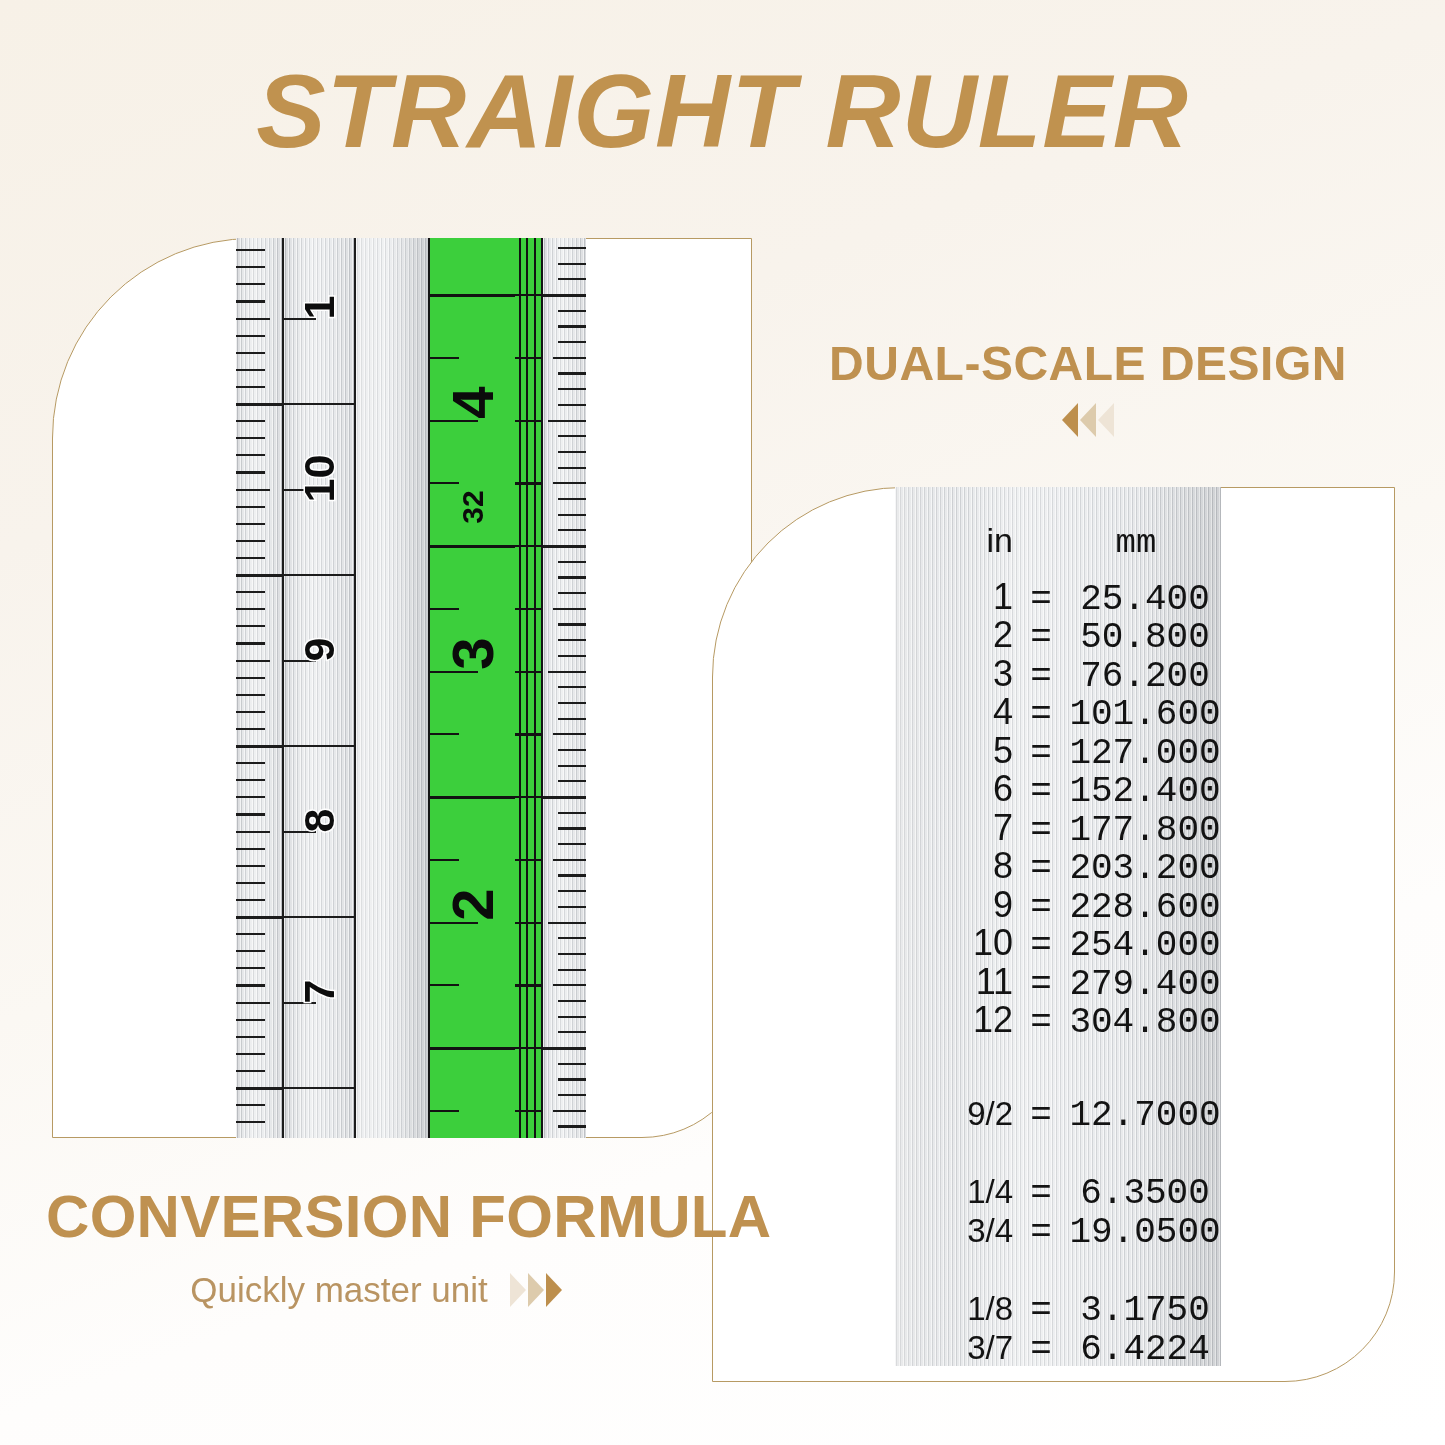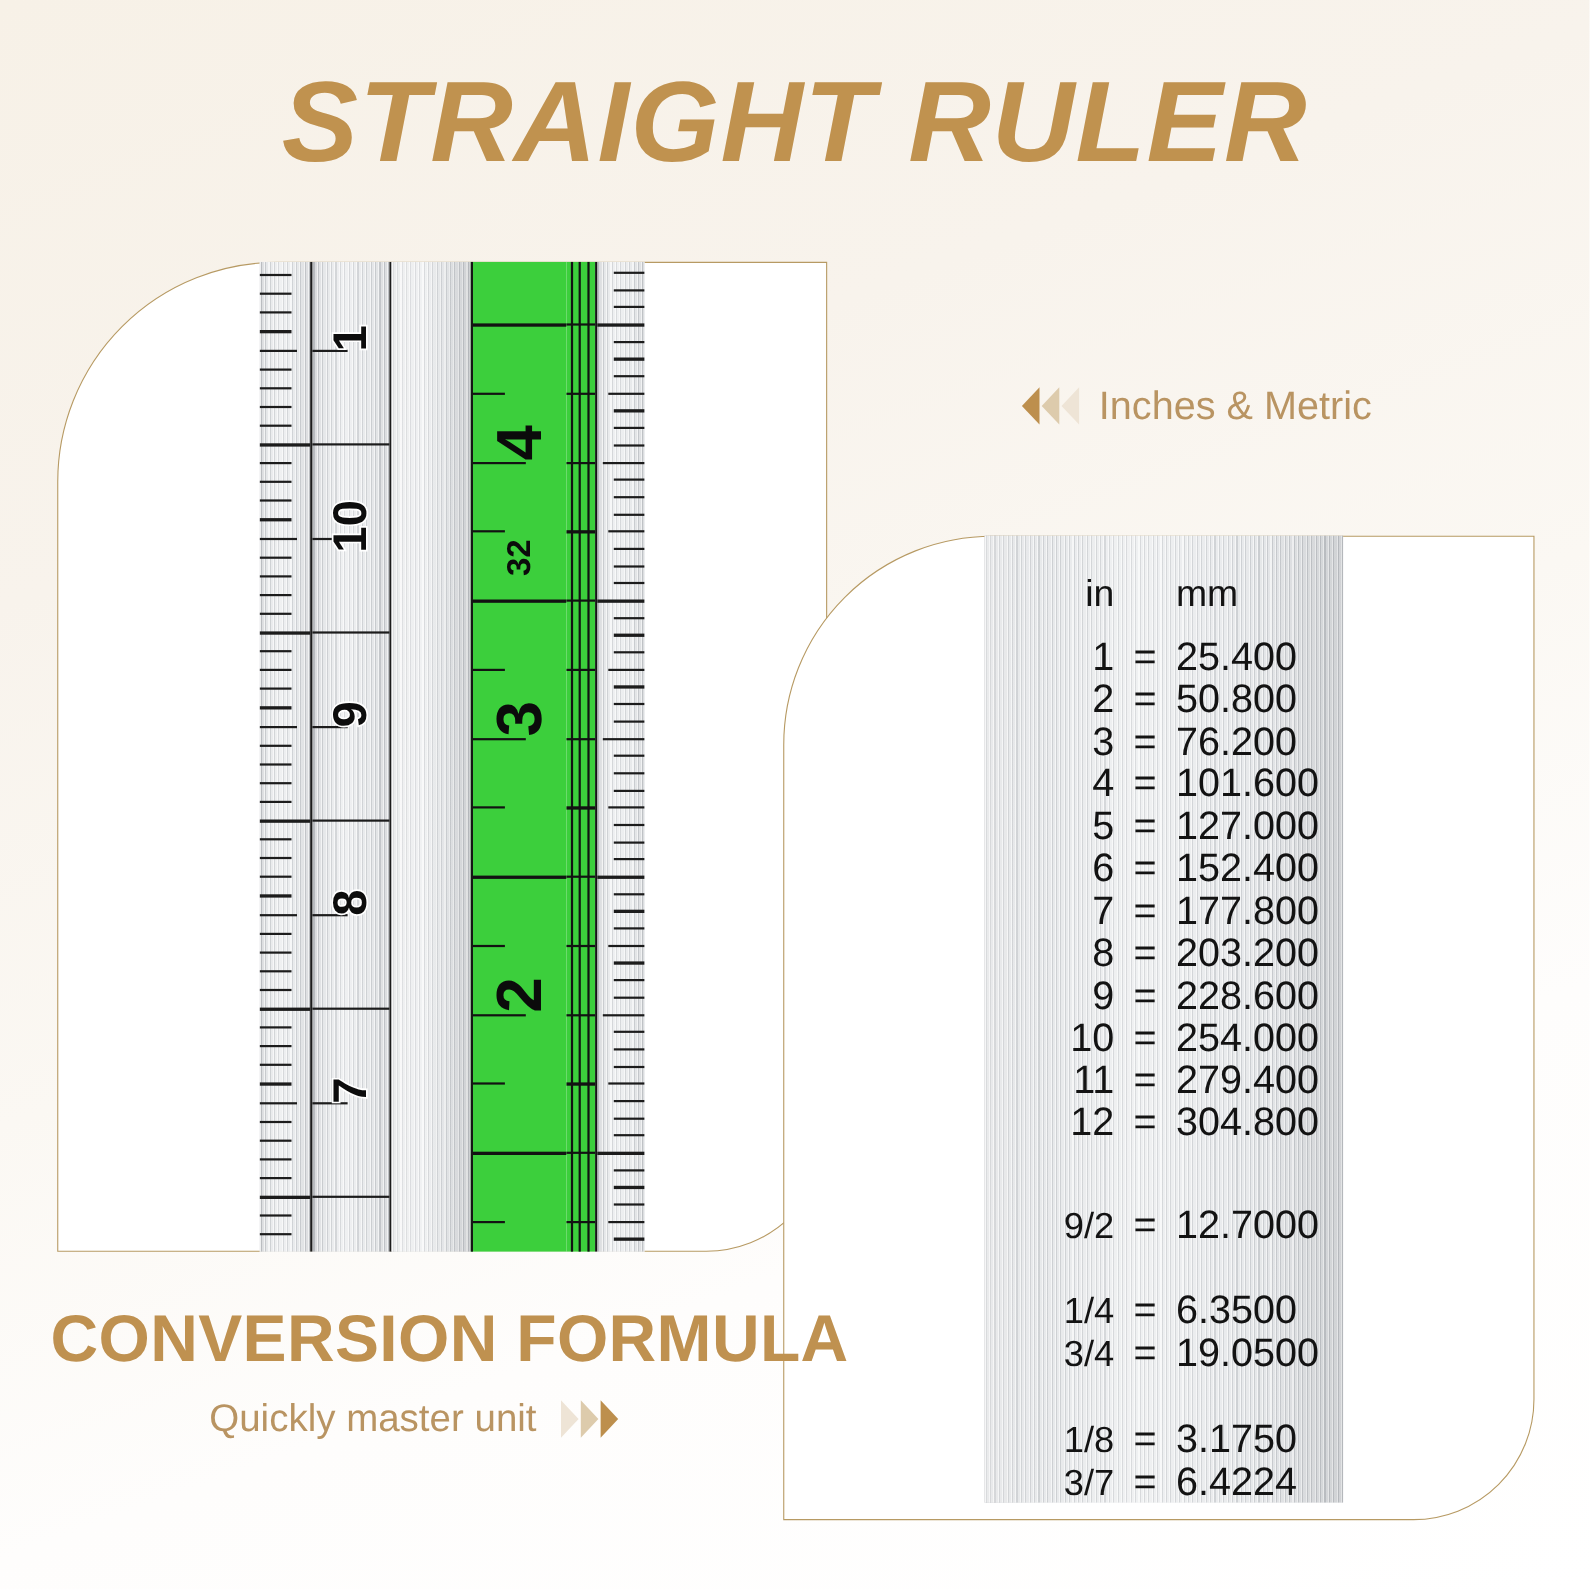--- a/index.html
+++ b/index.html
@@ -254,21 +254,21 @@
     z-index: 2;
   }
   .trow {
     display: flex;
     align-items: baseline;
     height: 38.5px;
     white-space: nowrap;
   }
   .trow .c-in  { width: 118px; text-align: right; }
   .trow .c-eq  { width: 56px;  text-align: center; }
-  .trow .c-mm  { width: 152px; text-align: left; }
+  .trow .c-mm  { width: 152px; text-align: center; font-family: Liberation Mono, monospace; }
   .thead { margin-bottom: 16px; }
   .thead .c-in { font-size: 34px; }
   .thead .c-mm { font-size: 34px; padding-right: 18px; }
   .gap-lg { height: 54px; }
   .gap-sm { height: 40px; }
   .frac { font-size: 33px; }
 
   
   #heading-conv {
     position: absolute;
@@ -480,27 +480,27 @@
         <div class="tick" style="top: 809px; width: 100%; height: 3px;"></div>
         <div class="tick" style="top: 824.7px; width: 66%; height: 2.2px;"></div>
         <div class="tick" style="top: 840.4px; width: 66%; height: 2.2px;"></div>
         <div class="tick" style="top: 856.1px; width: 66%; height: 2.2px;"></div>
         <div class="tick" style="top: 871.8px; width: 76%; height: 2.2px;"></div>
         <div class="tick" style="top: 887.4px; width: 66%; height: 2.2px;"></div>
       </div>
   </div>
 
   <div id="heading-dual">
+    <div class="h-main">DUAL-SCALE DESIGN</div>
     <div class="h-sub-row">
       <span class="chev-group">
         <span class="chev chev-left c1"></span>
         <span class="chev chev-left c2"></span>
         <span class="chev chev-left c3"></span>
       </span>
-      <span class="h-sub">Inches &amp; Metric</span>
     </div>
   </div>
 
   <div class="panel" id="panel-right"></div>
 
   <div id="table-strip" class="metal">
     <div id="table-inner">
         <div class="trow thead">
           <span class="c-in">in</span>
           <span class="c-eq"></span>

